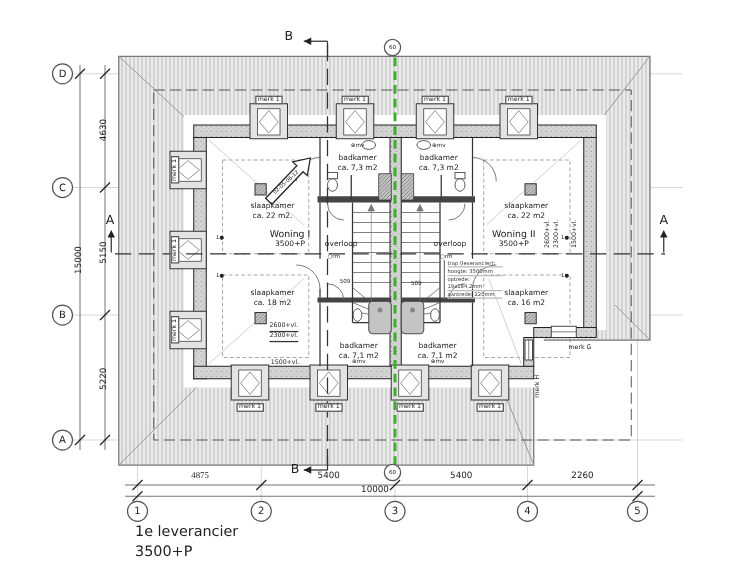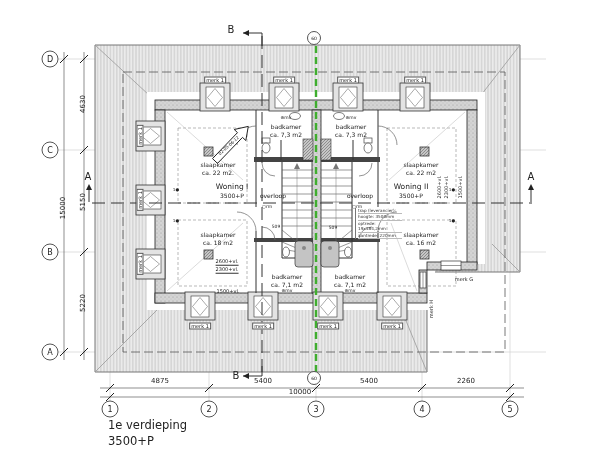--- a/index.html
+++ b/index.html
@@ -312,21 +312,21 @@
 <div class="bubble" style="left:422px;top:409px;">4</div>
 <div class="bubble" style="left:510px;top:409px;">5</div>
 <div class="bubble small" style="left:314px;top:38px;">60</div>
 <div class="bubble small" style="left:314px;top:378px;">60</div>
 
 <span class="lbl f10" style="left:231px;top:30px;">B</span>
 <span class="lbl f10" style="left:236px;top:376px;">B</span>
 <span class="lbl f10" style="left:88px;top:177px;">A</span>
 <span class="lbl f10" style="left:531px;top:177px;">A</span>
 
-<span class="lbl f7" style="left:160px;top:381px;">4875</span>
+<span class="lbl f7" style="left:160px;top:381px;font-family:Liberation Serif, serif;">4875</span>
 <span class="lbl f7" style="left:263px;top:381px;">5400</span>
 <span class="lbl f7" style="left:369px;top:381px;">5400</span>
 <span class="lbl f7" style="left:466px;top:381px;">2260</span>
 <span class="lbl f7" style="left:300px;top:392px;">10000</span>
 <span class="lbl rot f7" style="left:83px;top:104px;">4630</span>
 <span class="lbl rot f7" style="left:83px;top:202px;">5150</span>
 <span class="lbl rot f7" style="left:83px;top:303px;">5220</span>
 <span class="lbl rot f7" style="left:63px;top:208px;">15000</span>
 
 <span class="lbl f75" style="left:232px;top:187px;">Woning I</span>
@@ -389,17 +389,17 @@
 <span class="lbl f42" style="left:229px;top:146px;transform:translate(-50%,-50%) rotate(-42deg);">02-05-06-12</span>
 
 <div class="note" style="left:355px;top:208px;width:44px;">
   <div>trap (leverancier):</div>
   <div>hoogte: 3500mm</div>
   <div>optrede: 19x184,2mm</div>
   <div>aantrede: 220mm</div>
 </div>
 
 <div class="tl f11" style="left:108px;top:418px;">
-  <div>1e verdieping</div>
+  <div>1e leverancier</div>
   <div>3500+P</div>
 </div>
 
 </div>
 
 </body></html>

